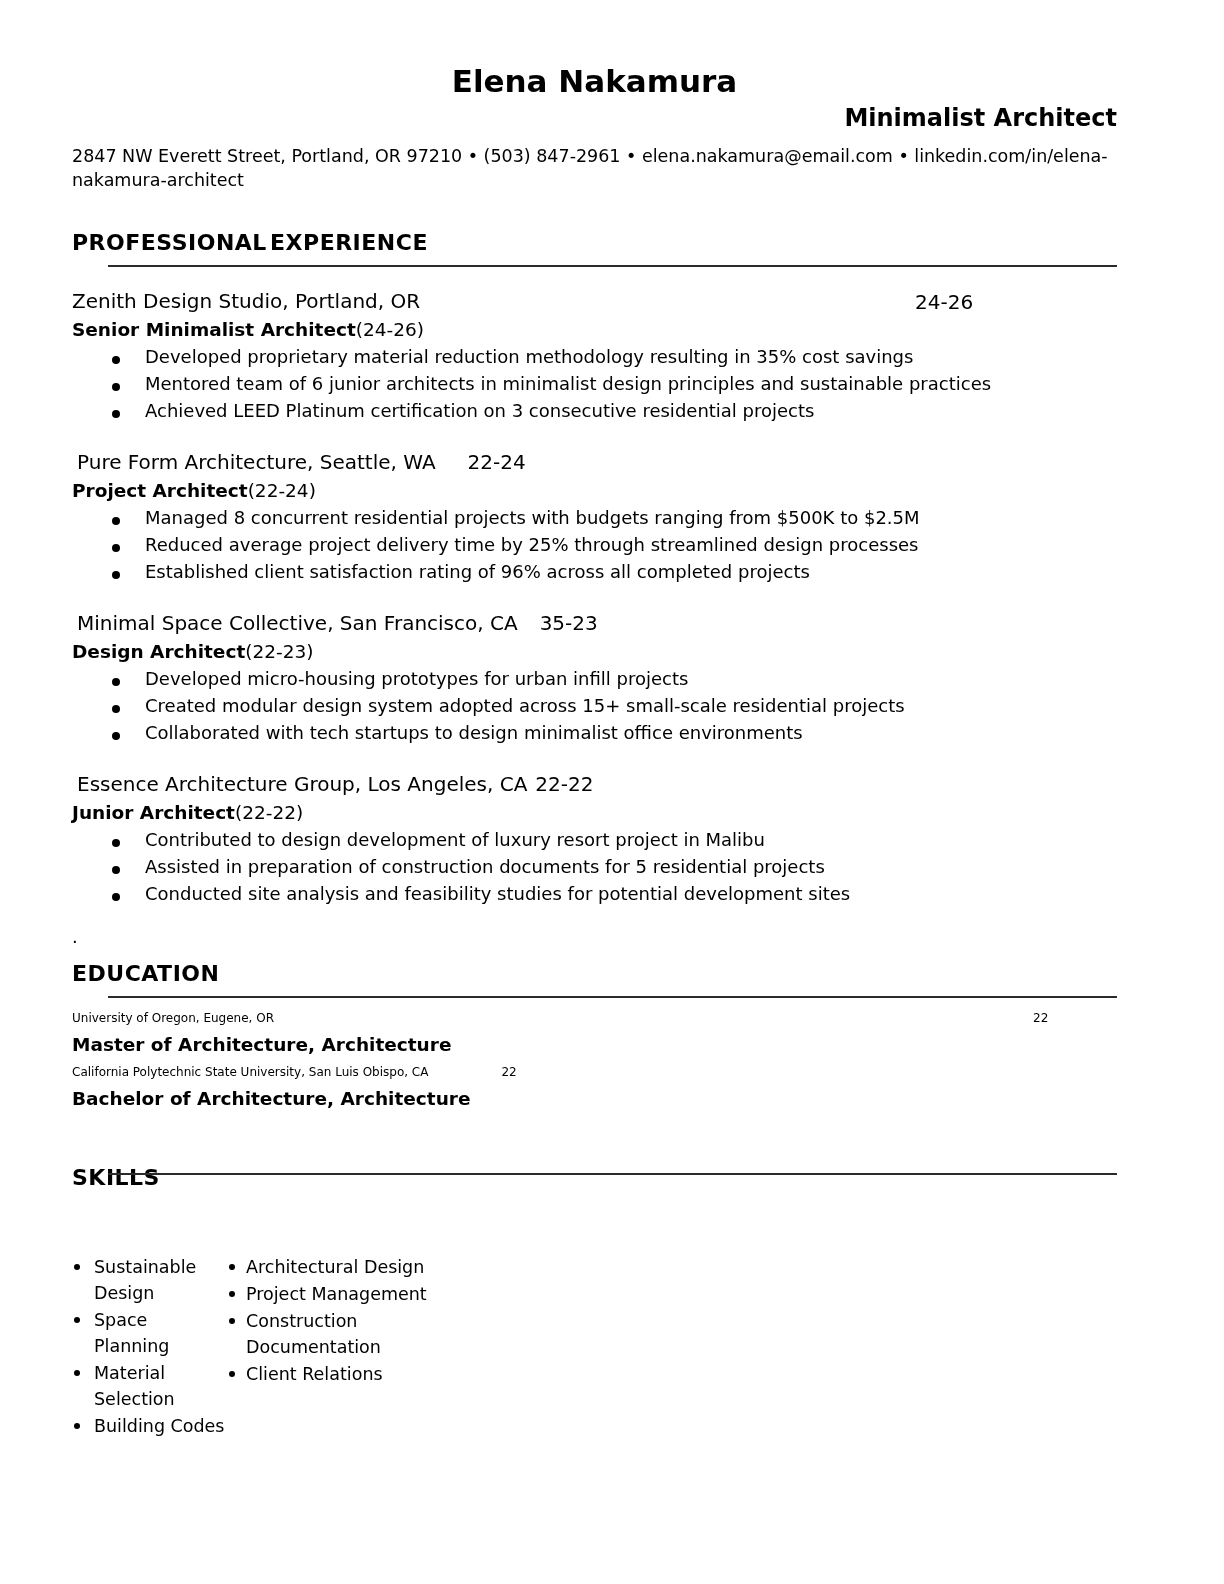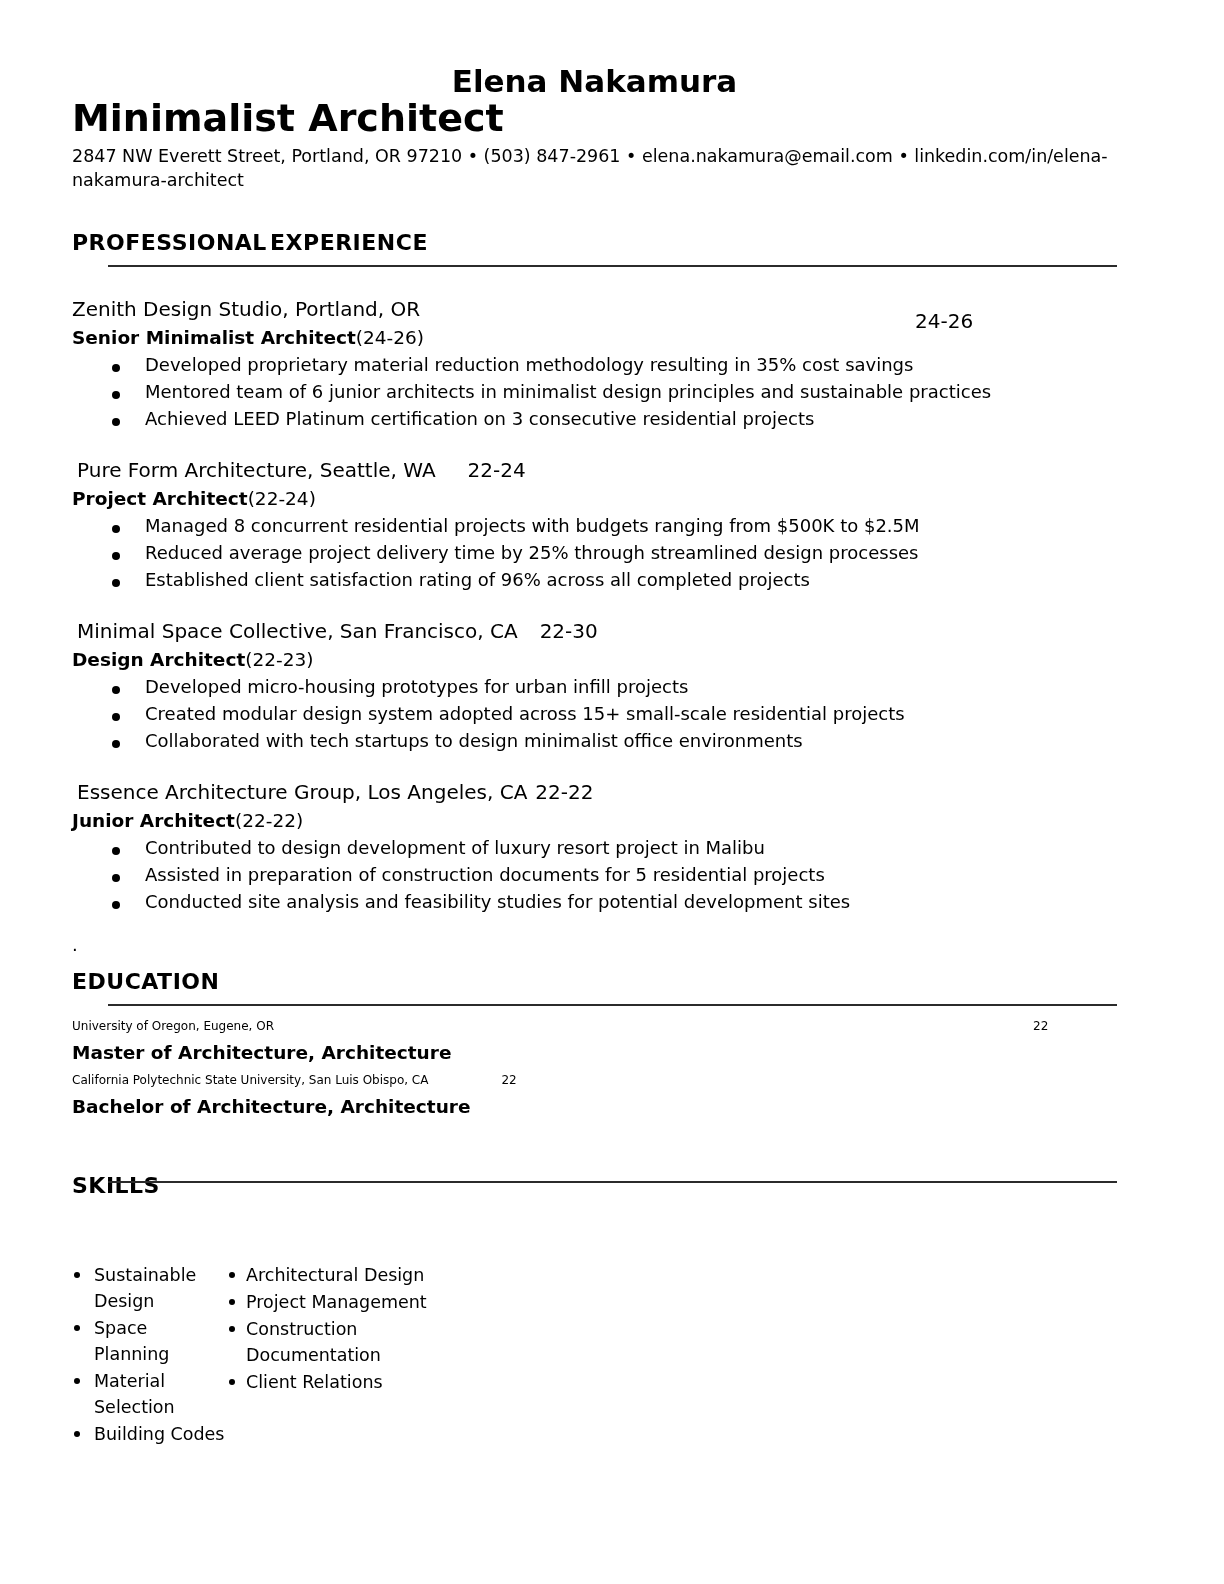--- a/index.html
+++ b/index.html
@@ -10,34 +10,34 @@
     height: 1504px;
     background: #ffffff;
     color: #000000;
     font-family: "DejaVu Sans", sans-serif;
     padding: 62px 107px 0 72px;
     box-sizing: border-box;
     overflow: hidden;
   }
   
   .name     { font-size: 31px; line-height: 38px; font-weight: bold; text-align: center; }
-  .subtitle { font-size: 38px; line-height: 36px; font-weight: bold; text-align: left; }
+  .subtitle { font-size: 24px; line-height: 36px; font-weight: bold; text-align: right; }
   .contact  { font-size: 17.5px; line-height: 24px; text-align: left; white-space: nowrap; }
   .contact.first { margin-top: 8px; }
   
   .sec-heading { font-size: 22px; line-height: 28px; font-weight: bold; letter-spacing: 0.5px; }
   .squeeze { word-spacing: -5px; }
   .rule { height: 2px; background: #2b2b2b; margin: 8px 0 0 36px; }
   
   .exp { margin-top: 37px; }
-  .job-1 { margin-top: 28px; }
+  .job-1 { margin-top: 20px; }
   .job-2, .job-3, .job-4 { margin-top: 24px; }
   .company { position: relative; font-size: 20px; line-height: 29px; }
   .job-2 .cname, .job-3 .cname, .job-4 .cname { padding-left: 5px; }
-  .dates-abs { position: absolute; left: 843px; top: 12px; }
+  .dates-abs { position: absolute; left: 843px; top: 1px; }
   .job-2 .dates-inline { margin-left: 32px; }
   .job-3 .dates-inline { margin-left: 22px; }
   .job-4 .dates-inline { margin-left: 8px; }
   .jtitle { font-size: 18.5px; line-height: 27px; font-weight: bold; }
   .tdates { font-weight: normal; }
   .blist { list-style: none; padding-left: 73px; }
   .blist li { position: relative; font-size: 18px; line-height: 27px; }
   .blist li::before {
     content: ""; position: absolute; left: -33px; top: 13px;
     width: 8px; height: 8px; border-radius: 50%; background: #000;
@@ -98,21 +98,21 @@
         <p class="company"><span class="cname">Pure Form Architecture, Seattle, WA</span><span class="dates-inline">22-24</span></p>
         <p class="jtitle"><span>Project Architect</span><span class="tdates">(22-24)</span></p>
         <ul class="blist">
           <li>Managed 8 concurrent residential projects with budgets ranging from $500K to $2.5M</li>
           <li>Reduced average project delivery time by 25% through streamlined design processes</li>
           <li>Established client satisfaction rating of 96% across all completed projects</li>
         </ul>
       </div>
 
       <div class="job job-3">
-        <p class="company"><span class="cname">Minimal Space Collective, San Francisco, CA</span><span class="dates-inline">22-30</span></p>
+        <p class="company"><span class="cname">Minimal Space Collective, San Francisco, CA</span><span class="dates-inline">35-23</span></p>
         <p class="jtitle"><span>Design Architect</span><span class="tdates">(22-23)</span></p>
         <ul class="blist">
           <li>Developed micro-housing prototypes for urban infill projects</li>
           <li>Created modular design system adopted across 15+ small-scale residential projects</li>
           <li>Collaborated with tech startups to design minimalist office environments</li>
         </ul>
       </div>
 
       <div class="job job-4">
         <p class="company"><span class="cname">Essence Architecture Group, Los Angeles, CA</span><span class="dates-inline">22-22</span></p>

